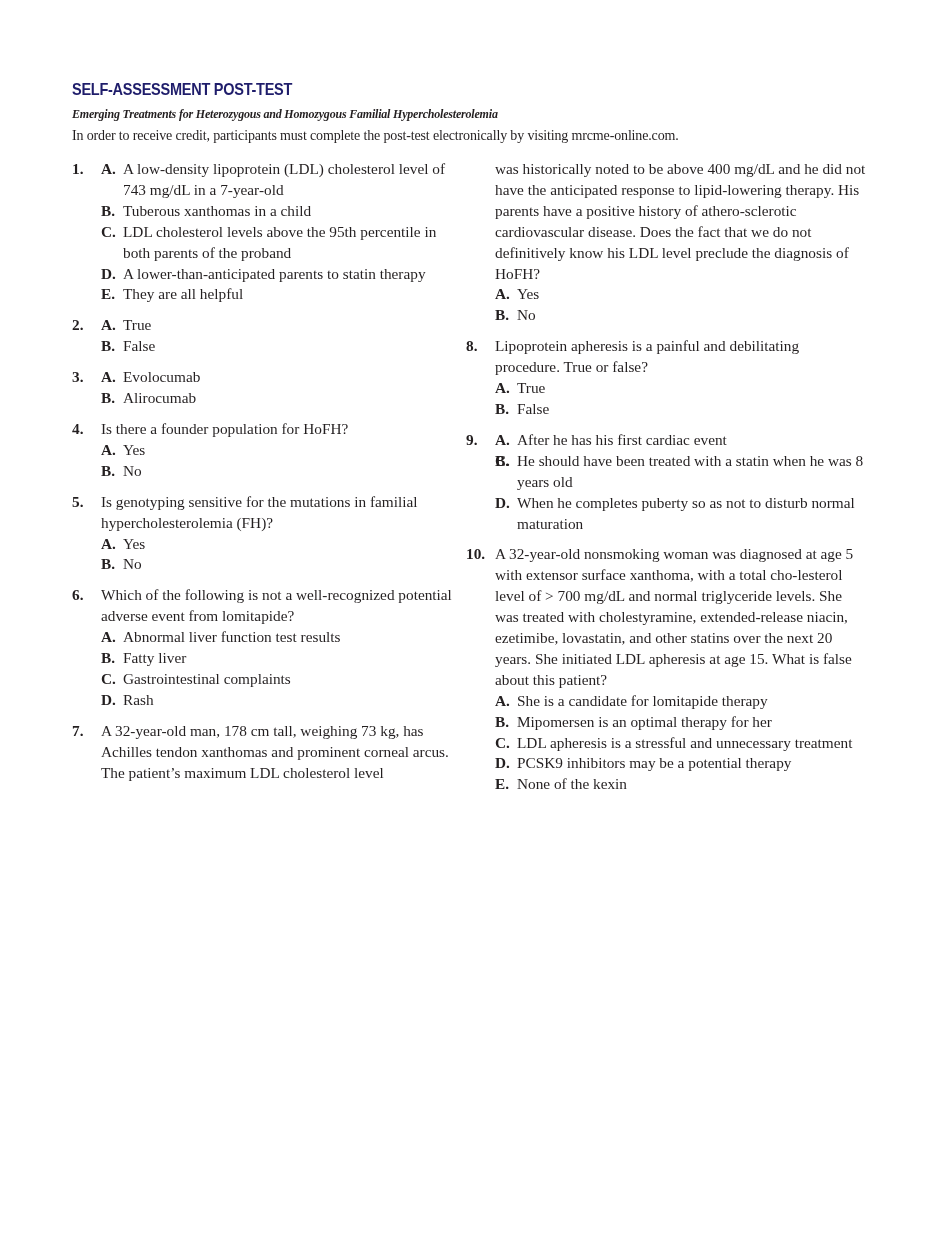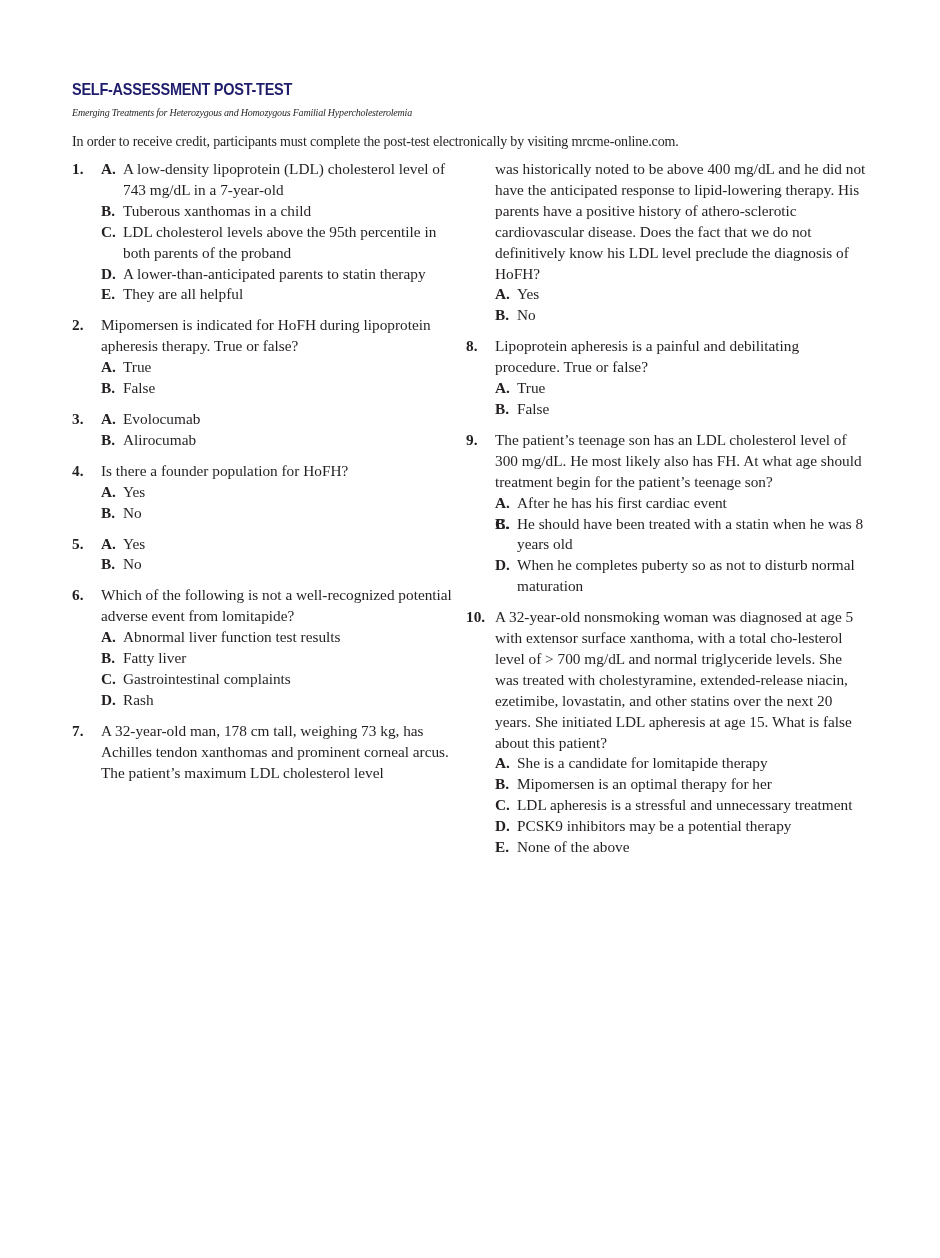--- a/index.html
+++ b/index.html
@@ -1,19 +1,19 @@
 <!DOCTYPE html>
 <html><head>
   <meta charset="utf-8">
   <style>
     html, body { margin: 0; padding: 0; background: #ffffff; }
     body { width: 940px; height: 1258px; position: relative; font-family: "Liberation Serif", "DejaVu Serif", serif; color: #231f20; }
     .title { position: absolute; left: 72px; top: 80px; font-family: "Liberation Sans", "DejaVu Sans", sans-serif; font-weight: bold; font-size: 16.5px; color: #1f1d6b; letter-spacing: -0.3px; transform: scaleX(0.88); transform-origin: left; }
-    .subtitle { position: absolute; left: 72px; top: 107px; font-style: italic; font-weight: normal; font-size: 10px; letter-spacing: -0.2px; }
-    .instr { position: absolute; left: 72px; top: 134px; font-size: 14px; letter-spacing: -0.15px; }
+    .subtitle { position: absolute; left: 72px; top: 107px; font-style: italic; font-weight: bold; font-size: 12px; letter-spacing: -0.2px; }
+    .instr { position: absolute; left: 72px; top: 128px; font-size: 14px; letter-spacing: -0.15px; }
     .col { position: absolute; top: 159px; width: 395px; font-size: 15.3px; line-height: 20.9px; }
     .col.left { left: 72px; }
     .col.right { left: 466px; width: 400px; }
     .q { position: relative; padding-left: 29px; margin-bottom: 10px; }
     .qnum { position: absolute; left: 0; top: 0; font-weight: bold; }
     .opt { position: relative; padding-left: 22px; }
     .opt .lt { position: absolute; left: 0; top: 0; font-weight: bold; }
   </style>
 </head>
 <body>
@@ -28,40 +28,40 @@
     <span class="qnum">1.</span>
     <div class="opt"><span class="lt">A.</span><span>A low-density lipoprotein (LDL) cholesterol level of 743 mg/dL in a 7-year-old</span></div>
     <div class="opt"><span class="lt">B.</span><span>Tuberous xanthomas in a child</span></div>
     <div class="opt"><span class="lt">C.</span><span>LDL cholesterol levels above the 95th percentile in both parents of the proband</span></div>
     <div class="opt"><span class="lt">D.</span><span>A lower-than-anticipated parents to statin therapy</span></div>
     <div class="opt"><span class="lt">E.</span><span>They are all helpful</span></div>
   </div>
 
   <div class="q">
     <span class="qnum">2.</span>
-    <div>Mipomersen is indicated for HoFH during lipoprotein apheresis therapy. True or false?</div>
     <div class="opt"><span class="lt">A.</span><span>True</span></div>
     <div class="opt"><span class="lt">B.</span><span>False</span></div>
   </div>
 
   <div class="q">
     <span class="qnum">3.</span>
     <div class="opt"><span class="lt">A.</span><span>Evolocumab</span></div>
     <div class="opt"><span class="lt">B.</span><span>Alirocumab</span></div>
   </div>
 
   <div class="q">
     <span class="qnum">4.</span>
     <div>Is there a founder population for HoFH?</div>
     <div class="opt"><span class="lt">A.</span><span>Yes</span></div>
     <div class="opt"><span class="lt">B.</span><span>No</span></div>
   </div>
 
   <div class="q">
     <span class="qnum">5.</span>
+    <div>Is genotyping sensitive for the mutations in familial hypercholesterolemia (FH)?</div>
     <div class="opt"><span class="lt">A.</span><span>Yes</span></div>
     <div class="opt"><span class="lt">B.</span><span>No</span></div>
   </div>
 
   <div class="q">
     <span class="qnum">6.</span>
     <div>Which of the following is not a well-recognized potential adverse event from lomitapide?</div>
     <div class="opt"><span class="lt">A.</span><span>Abnormal liver function test results</span></div>
     <div class="opt"><span class="lt">B.</span><span>Fatty liver</span></div>
     <div class="opt"><span class="lt">C.</span><span>Gastrointestinal complaints</span></div>
@@ -84,29 +84,28 @@
 
   <div class="q">
     <span class="qnum">8.</span>
     <div>Lipoprotein apheresis is a painful and debilitating procedure. True or false?</div>
     <div class="opt"><span class="lt">A.</span><span>True</span></div>
     <div class="opt"><span class="lt">B.</span><span>False</span></div>
   </div>
 
   <div class="q">
     <span class="qnum">9.</span>
-    <div>The patient’s teenage son has an LDL cholesterol level of 300 mg/dL. He most likely also has FH. At what age should treatment begin for the patient’s teenage son?</div>
     <div class="opt"><span class="lt">A.</span><span>After he has his first cardiac event</span></div>
     <div class="opt"><span class="lt">B.</span></div>
     <div class="opt"><span class="lt">C.</span><span>He should have been treated with a statin when he was 8 years old</span></div>
     <div class="opt"><span class="lt">D.</span><span>When he completes puberty so as not to disturb normal maturation</span></div>
   </div>
 
   <div class="q">
     <span class="qnum">10.</span>
     <div>A 32-year-old nonsmoking woman was diagnosed at age 5 with extensor surface xanthoma, with a total cho-lesterol level of &gt; 700 mg/dL and normal triglyceride levels. She was treated with cholestyramine, extended-release niacin, ezetimibe, lovastatin, and other statins over the next 20 years. She initiated LDL apheresis at age 15. What is false about this patient?</div>
     <div class="opt"><span class="lt">A.</span><span>She is a candidate for lomitapide therapy</span></div>
     <div class="opt"><span class="lt">B.</span><span>Mipomersen is an optimal therapy for her</span></div>
     <div class="opt"><span class="lt">C.</span><span>LDL apheresis is a stressful and unnecessary treatment</span></div>
     <div class="opt"><span class="lt">D.</span><span>PCSK9 inhibitors may be a potential therapy</span></div>
-    <div class="opt"><span class="lt">E.</span><span>None of the above</span></div>
+    <div class="opt"><span class="lt">E.</span><span>None of the kexin</span></div>
   </div>
 </div>
 
 </body></html>

